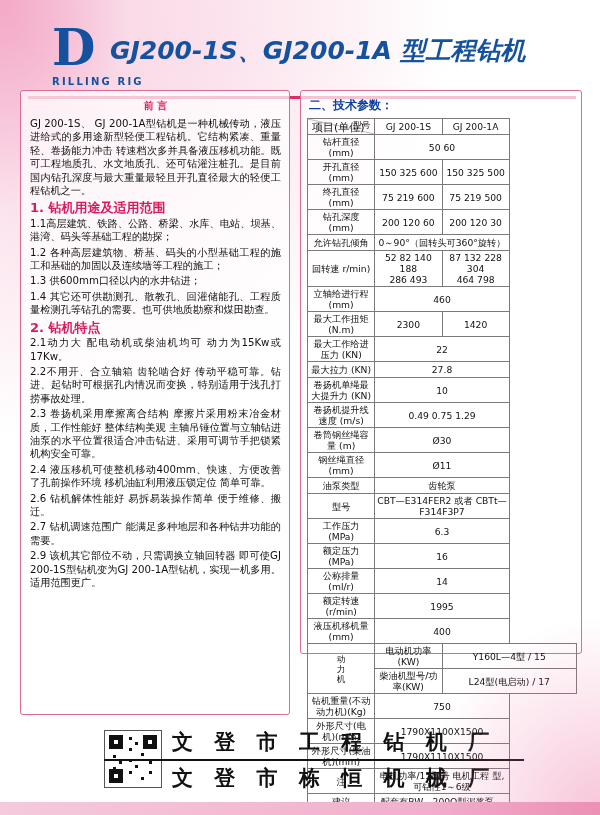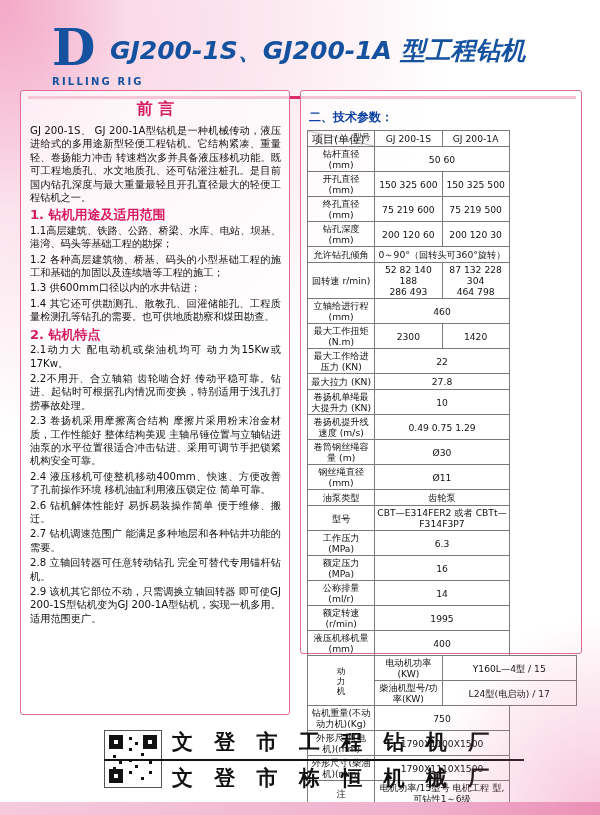--- a/index.html
+++ b/index.html
@@ -52,24 +52,24 @@
 
   
   .col{
     position:absolute;top:90px;
     background:rgba(255,255,255,.72);
     border:1px solid #e06a96;
     border-radius:3px;
     box-sizing:border-box;
   }
   .col-left{left:20px;width:270px;height:625px;padding:6px 8px 6px 9px;}
-  .col-right{left:300px;width:282px;height:564px;padding:16px 6px;}
+  .col-right{left:300px;width:282px;height:564px;padding:4px 6px;}
 
   .left-title{
-    text-align:center;color:#d81b60;font-weight:bold;font-size:16px;
+    text-align:center;color:#d81b60;font-weight:bold;font-size:10px;
     margin:2px 0 4px;
   }
   .left-body{font-size:10.2px;line-height:13.4px;color:#111;text-align:justify;}
   .left-body p{margin:0 0 2px;}
   .sec-head{color:#d81b60;font-weight:bold;font-size:13px;margin:4px 0 2px;}
   .indent{text-indent:0;}
 
   .right-title{color:#0b3fa0;font-weight:bold;font-size:12px;margin:2px 0 4px 2px;}
 
   
@@ -139,21 +139,20 @@
       <p class="indent">1.3 供600mm口径以内的水井钻进；</p>
       <p class="indent">1.4 其它还可供勘测孔、散教孔、回灌储能孔、工程质量检测孔等钻孔的需要。也可供地质勘察和煤田勘查。</p>
 
       <div class="sec-head">2. 钻机特点</div>
       <p class="indent">2.1动力大 配电动机或柴油机均可 动力为15Kw或17Kw。</p>
       <p class="indent">2.2不用开、合立轴箱 齿轮啮合好 传动平稳可靠。钻进、起钻时可根据孔内情况而变换，特别适用于浅孔打捞事故处理。</p>
       <p class="indent">2.3 卷扬机采用摩擦离合结构 摩擦片采用粉末冶金材质，工作性能好 整体结构美观 主轴吊锤位置与立轴钻进油泵的水平位置很适合冲击钻进、采用可调节手把锁紧机构安全可靠。</p>
       <p class="indent">2.4 液压移机可使整机移动400mm、快速、方便改善了孔前操作环境 移机油缸利用液压锁定位 简单可靠。</p>
       <p class="indent">2.6 钻机解体性能好 易拆易装操作简单 便于维修、搬迁。</p>
       <p class="indent">2.7 钻机调速范围广 能满足多种地层和各种钻井功能的需要。</p>
-      <p class="indent">2.8 立轴回转器可任意转动钻孔 完全可替代专用锚杆钻机。</p>
       <p class="indent">2.9 该机其它部位不动，只需调换立轴回转器 即可使GJ 200-1S型钻机变为GJ 200-1A型钻机，实现一机多用。适用范围更广。</p>
     </div>
   </div>
 
   <div class="col col-right">
     <div class="right-title">二、技术参数：</div>
 
     <table class="spec">
       <tbody>
           <tr>

